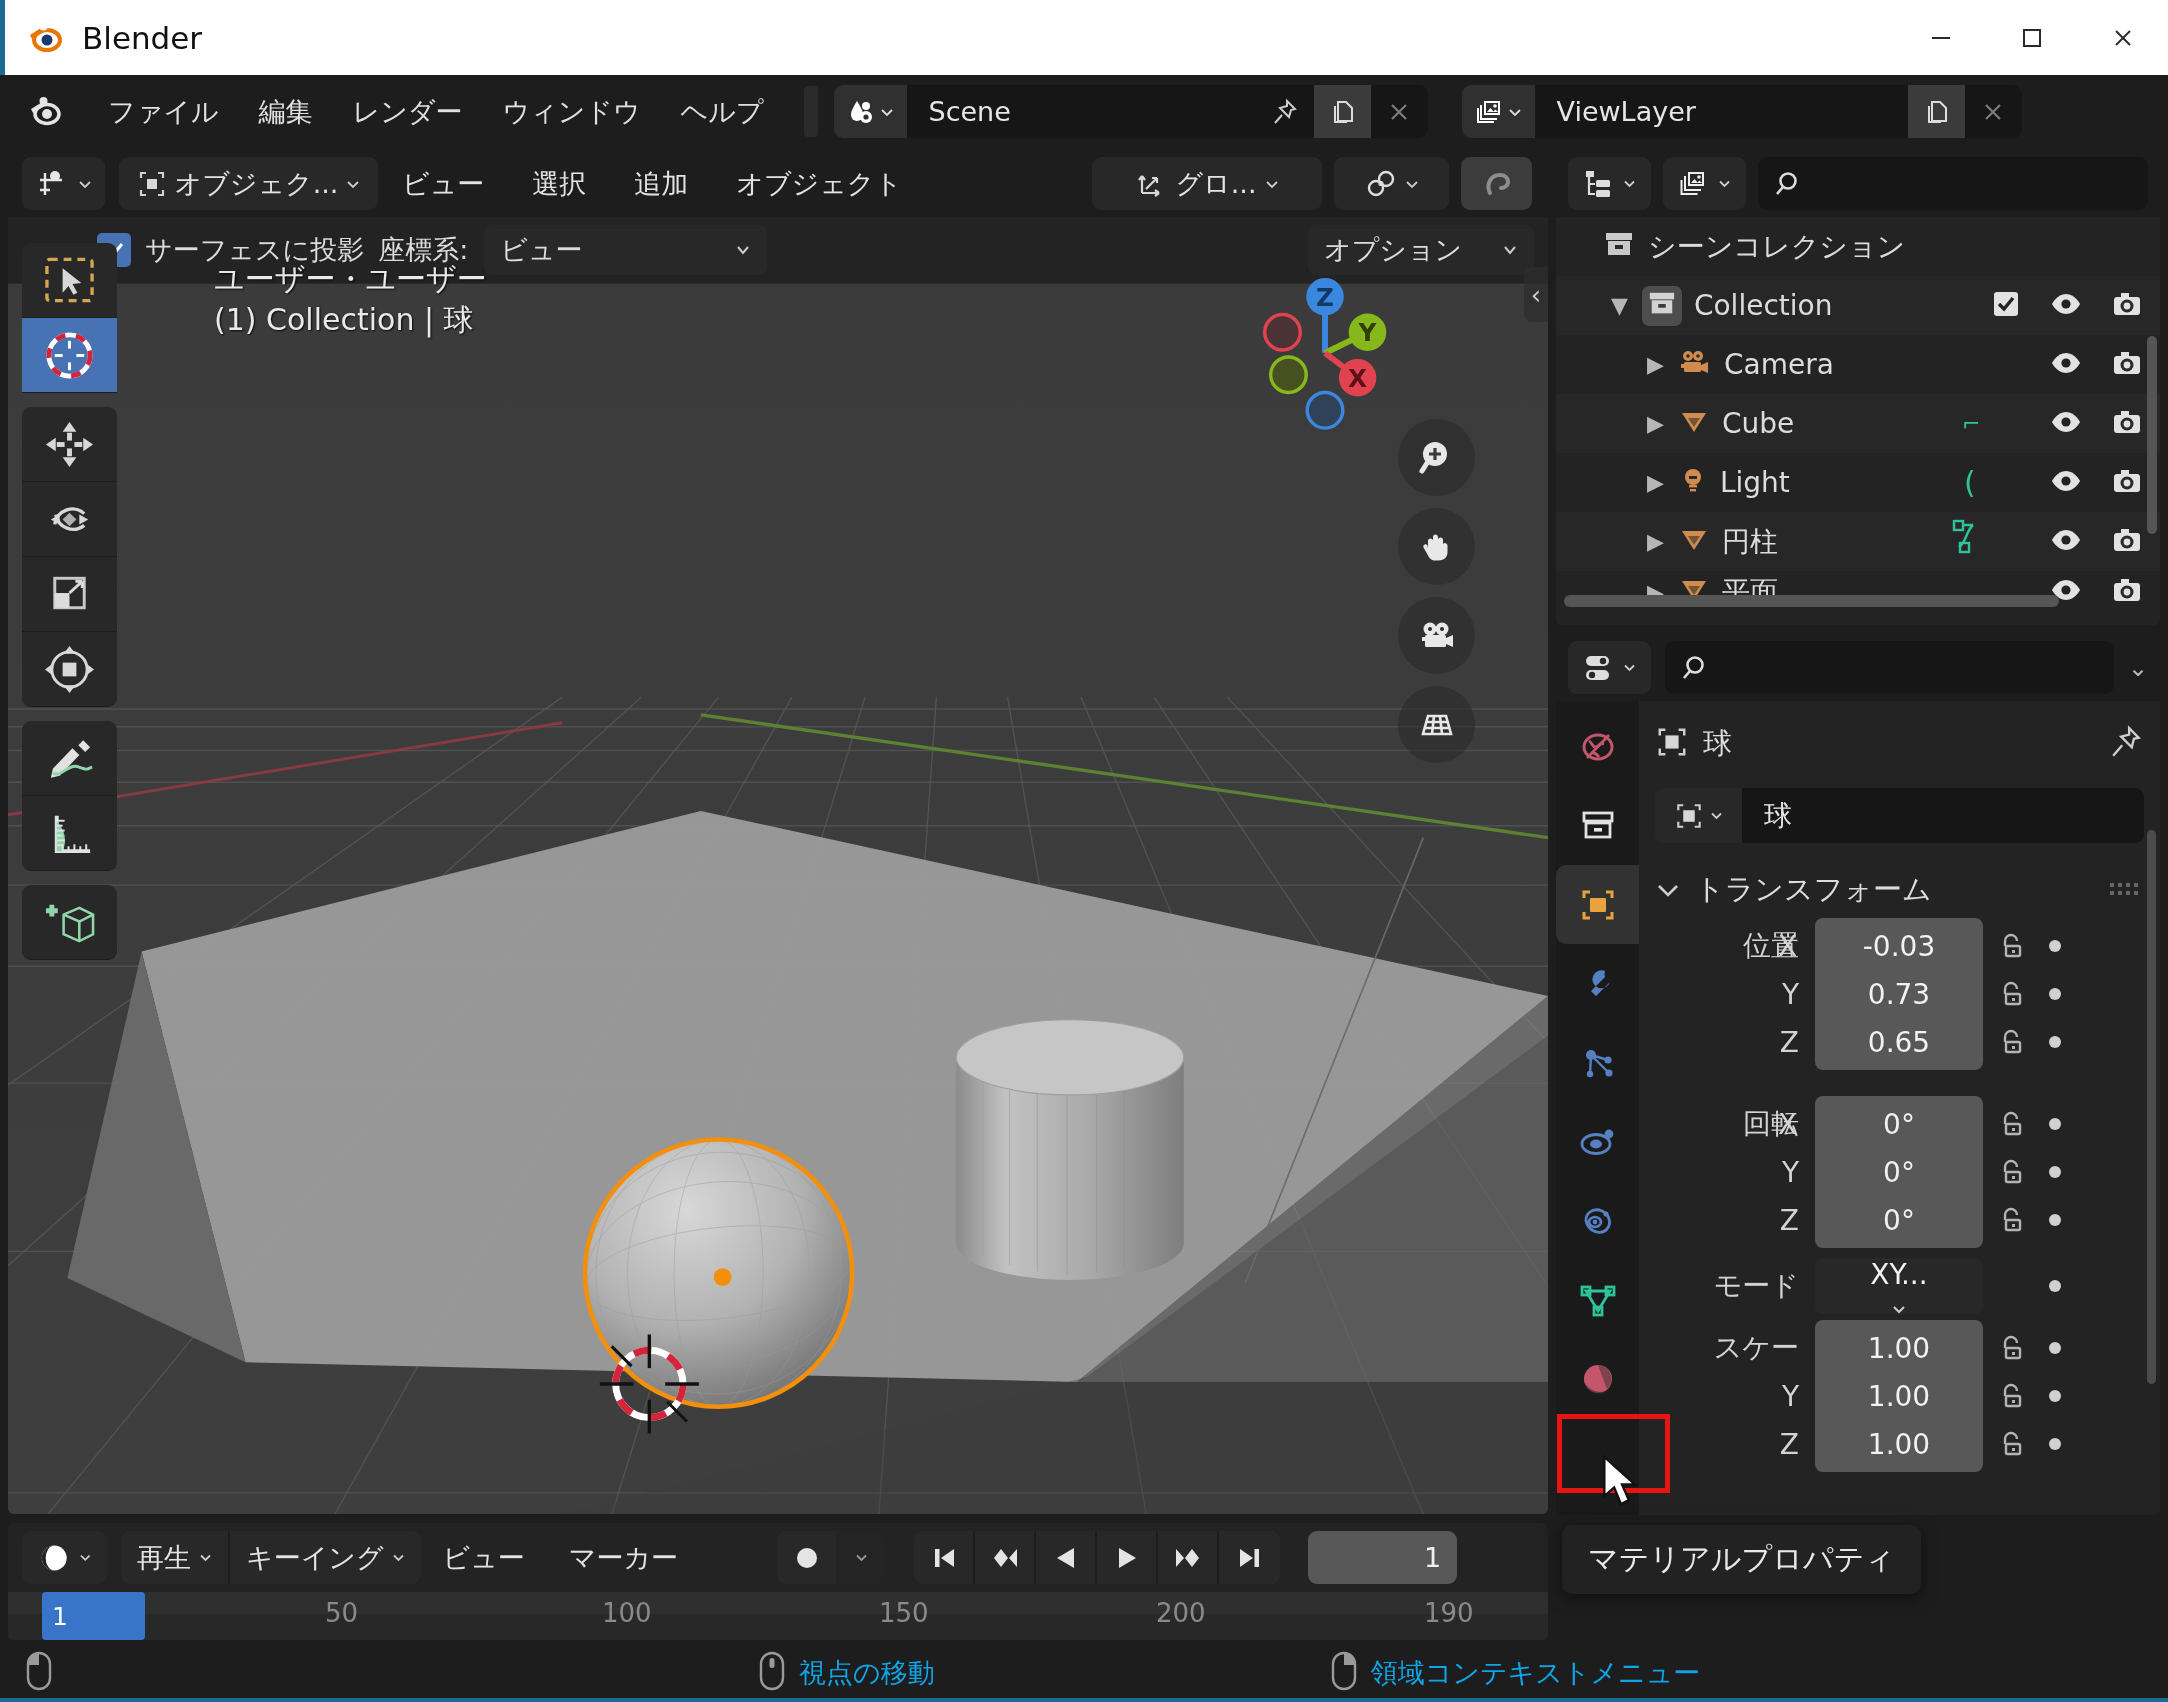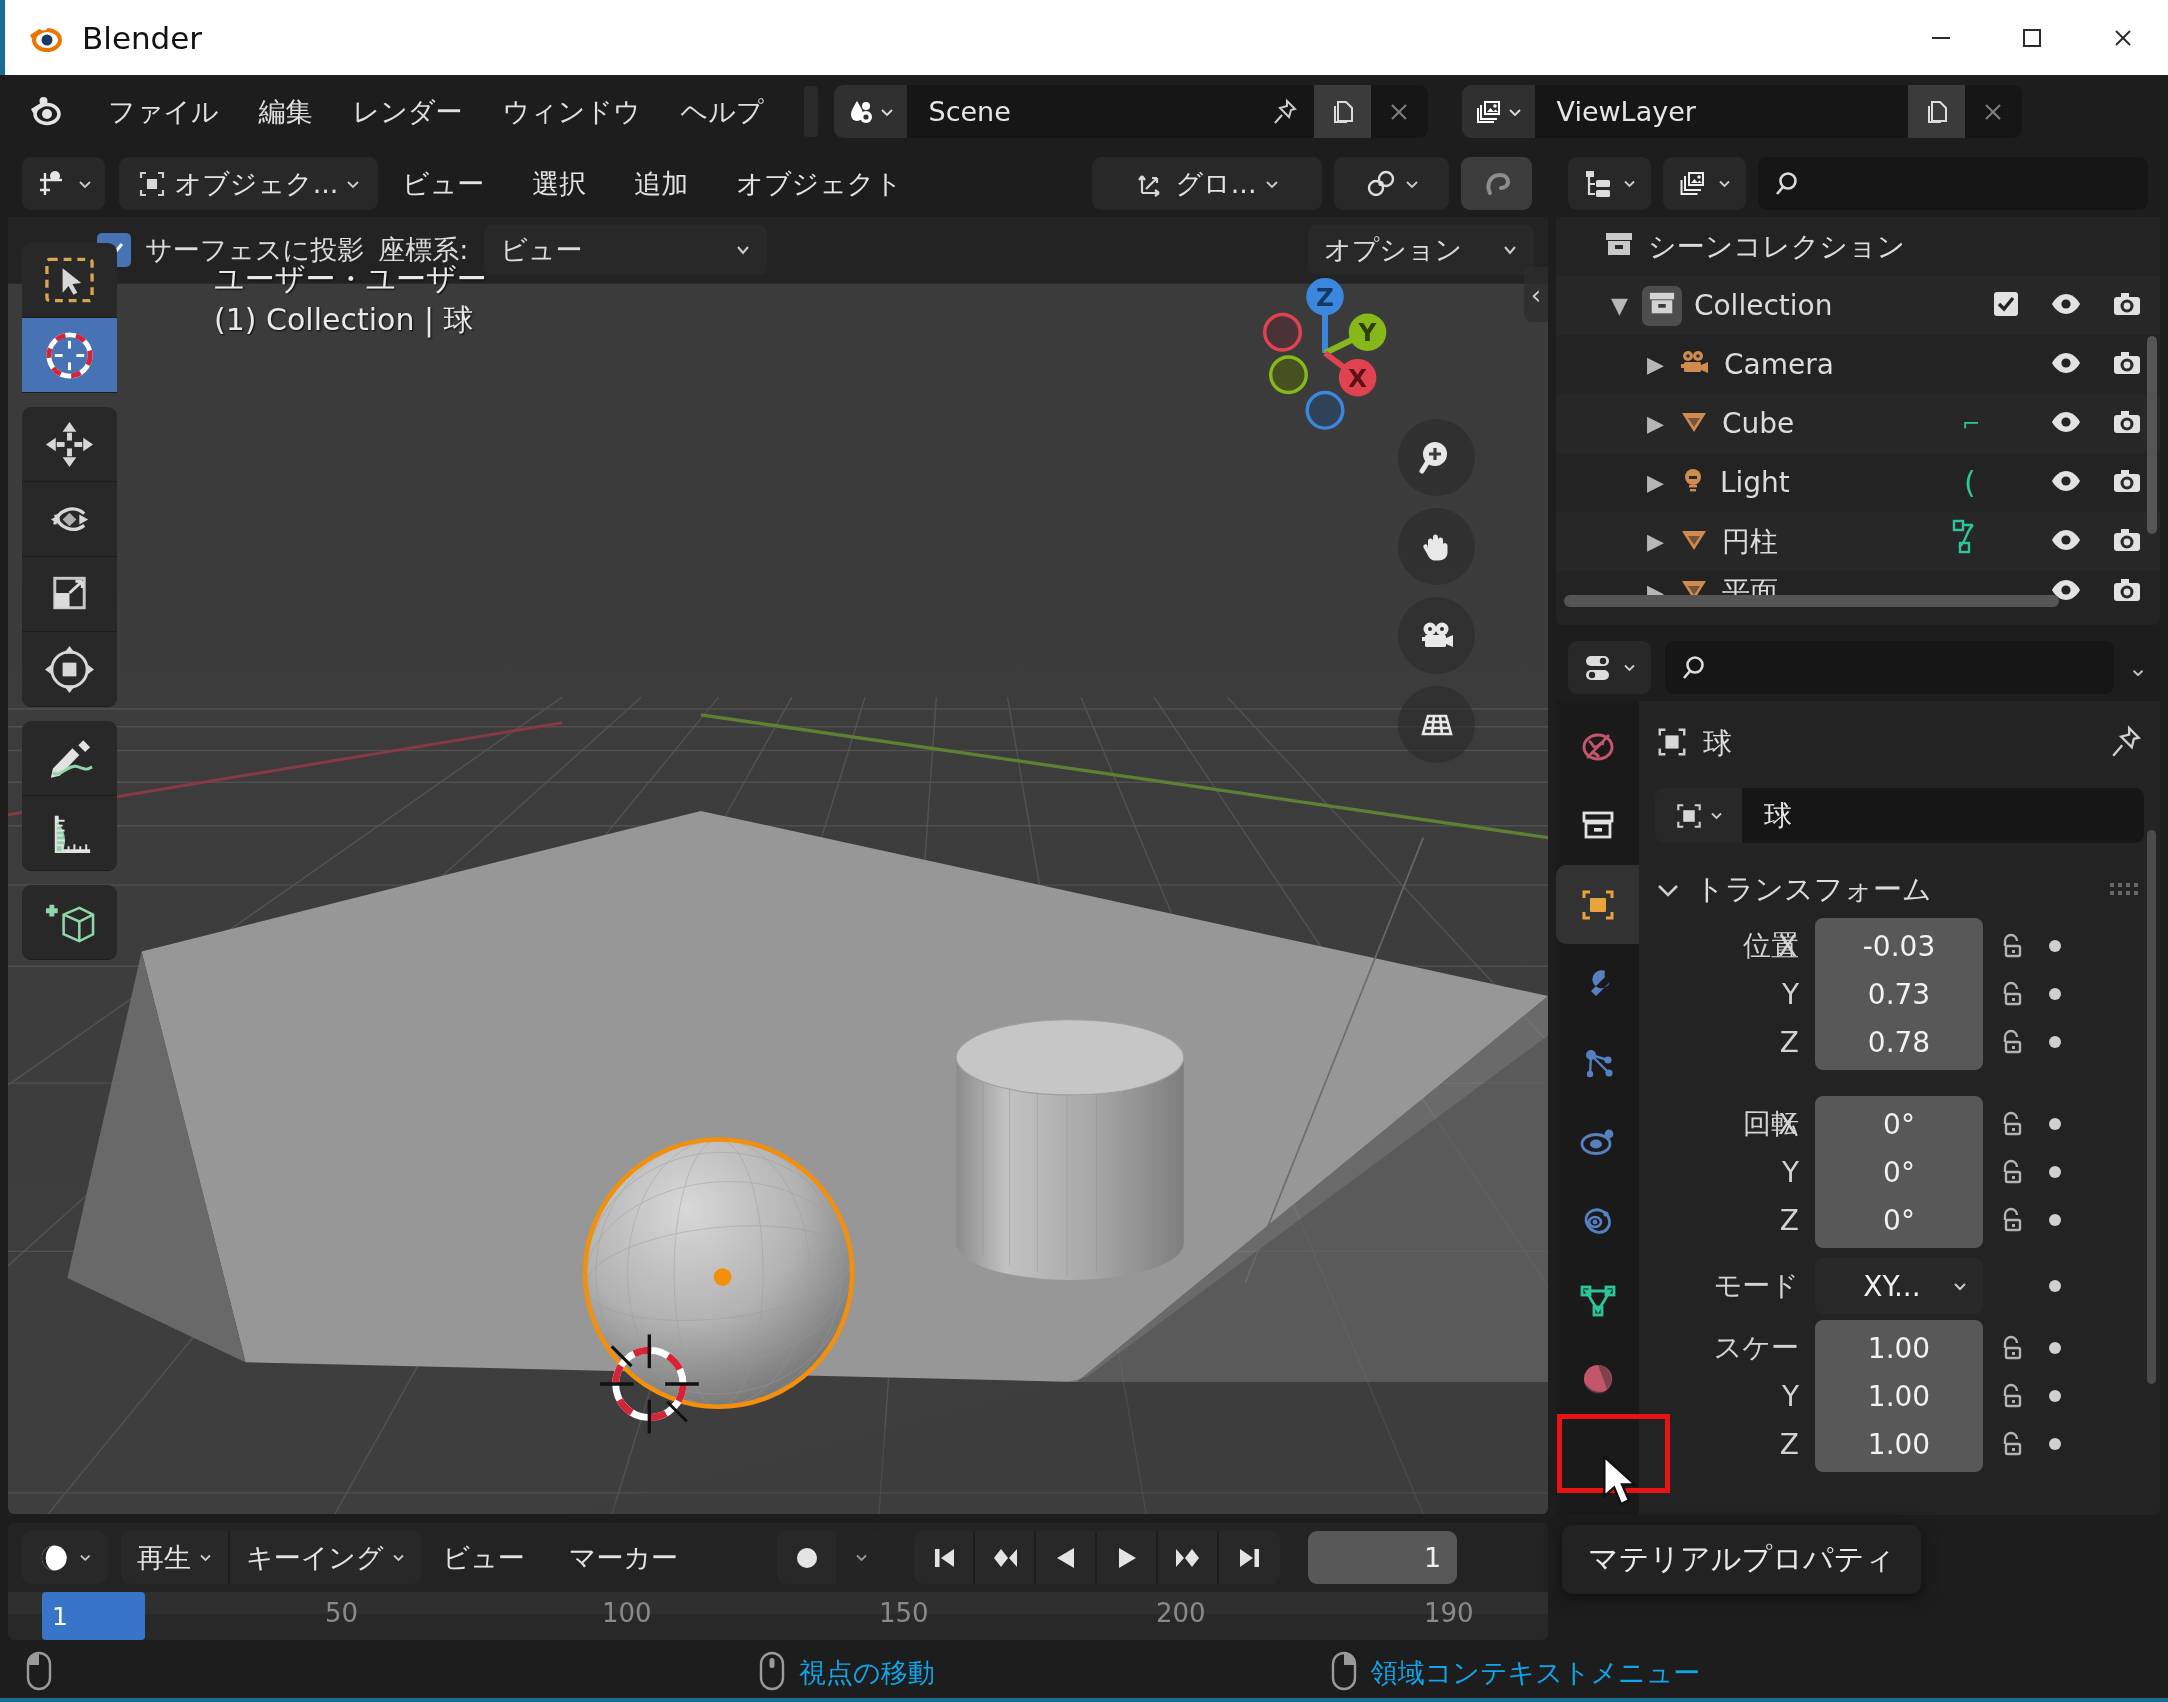--- a/index.html
+++ b/index.html
@@ -143,21 +143,21 @@
   .panel-title { font-size: 29px; color: #dcdcdc; }
   .grip { margin-left: auto; width: 36px; height: 20px; opacity: .45; }
   .prop-row { display: flex; align-items: center; height: 48px; margin-top: 4px; }
   .prop-label { width: 160px; text-align: right; font-size: 28px; color: #d3d3d3; padding-right: 16px;
                 white-space: nowrap; }
   .prop-val { width: 168px; height: 56px; background: #585858; display: flex; align-items: center;
               justify-content: center; font-size: 28px; color: #f2f2f2; }
   .prop-val.first { border-radius: 8px 8px 0 0; }
   .prop-val.last { border-radius: 0 0 8px 8px; }
   .prop-val.dark { background: #282828; border-radius: 8px; justify-content: space-between;
-                   padding: 0 16px; }
+                   padding: 0 16px; flex-direction: column; }
   .prop-lock { width: 55px; display: flex; align-items: center; justify-content: center; }
   .prop-dot { width: 34px; display: flex; align-items: center; justify-content: center; }
   .dot { width: 12px; height: 12px; border-radius: 50%; background: #d0d0d0; }
   .pr-vscroll { position: absolute; right: 4px; top: 129px; width: 9px; height: 554px;
                 background: #4b4b4b; border-radius: 5px; }
 
   .red-box { position: absolute; left: 1557px; top: 1414px; width: 113px; height: 79px;
              border: 5px solid #e81414; z-index: 40; pointer-events: none; }
   .tooltip { position: absolute; left: 1562px; top: 1525px; height: 69px; background: #222222;
              border-radius: 10px; display: flex; align-items: center; padding: 0 26px;
@@ -1119,21 +1119,21 @@
                 <rect x="11" y="16" width="14" height="10" rx="1.5" fill="none" stroke="#b4b4b4" stroke-width="2.4"></rect>
                 <rect x="17" y="20" width="3" height="3" fill="#b4b4b4"></rect>
               </svg>
           </span>
           <span class="prop-dot">
               <span class="dot"></span>
             </span>
         </div>
         <div class="prop-row" style="margin-top:0">
           <span class="prop-label">Z</span>
-          <span class="prop-val last">0.78</span>
+          <span class="prop-val last">0.65</span>
           <span class="prop-lock">
             <svg width="32" height="32" viewBox="0 0 32 32">
                 <path d="M10 16 V11 a6 6 0 0 1 12 0" fill="none" stroke="#b4b4b4" stroke-width="2.4"></path>
                 <rect x="11" y="16" width="14" height="10" rx="1.5" fill="none" stroke="#b4b4b4" stroke-width="2.4"></rect>
                 <rect x="17" y="20" width="3" height="3" fill="#b4b4b4"></rect>
               </svg>
           </span>
           <span class="prop-dot">
               <span class="dot"></span>
             </span>

